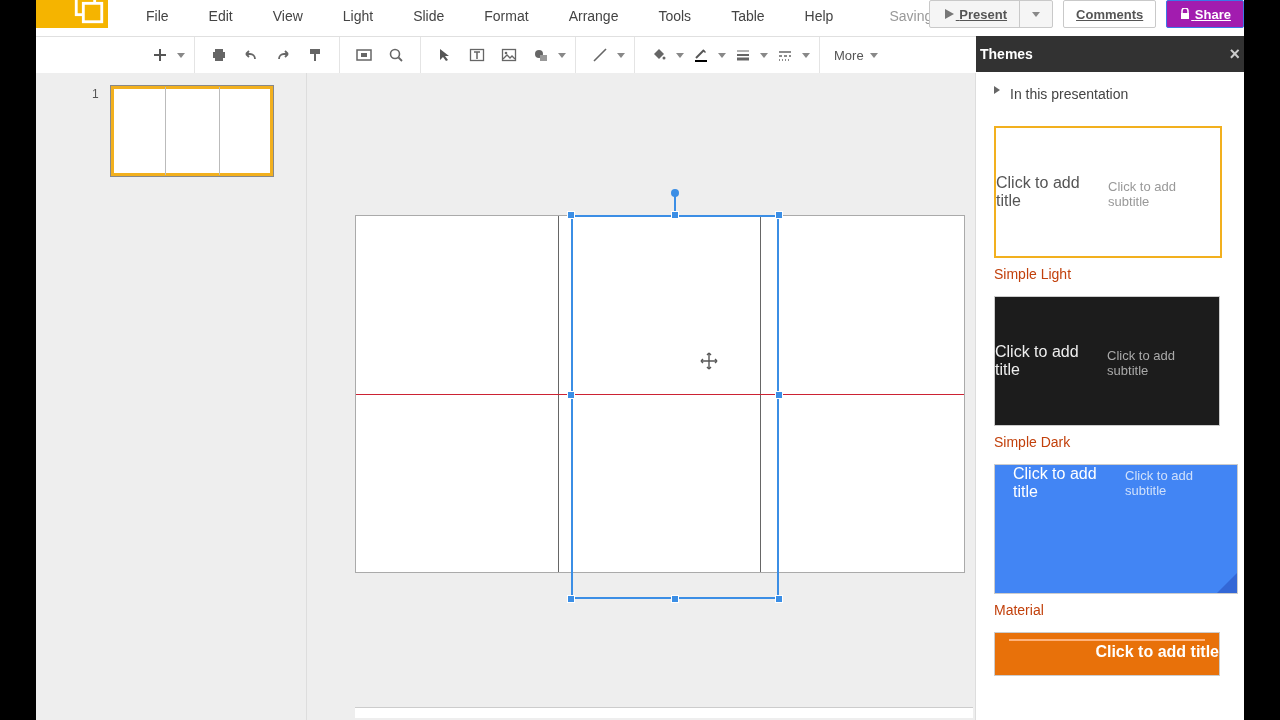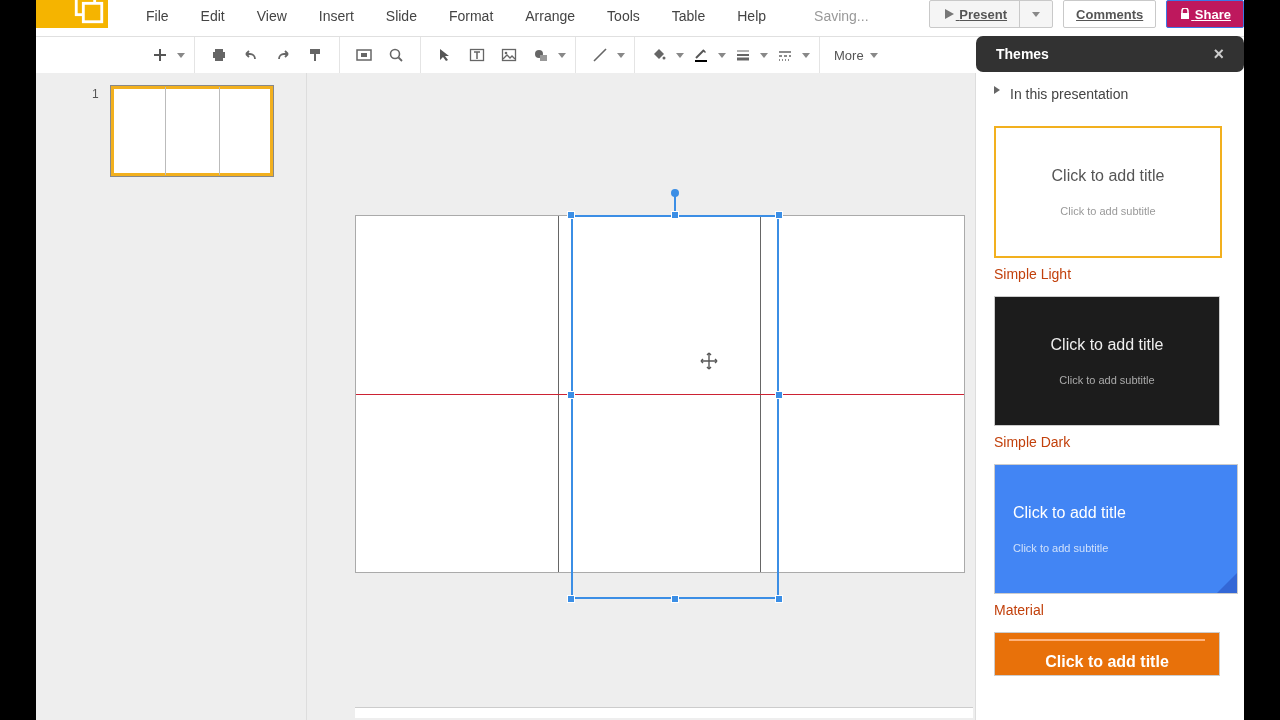--- a/index.html
+++ b/index.html
@@ -4,29 +4,29 @@
 <style>
   html,body{margin:0;padding:0;height:100%;font-family:Arial,Helvetica,sans-serif;background:#000;}
   #app{position:relative;width:1280px;height:720px;margin:0 auto;background:#000;overflow:hidden;}
 
   
   #chrome{position:absolute;left:36px;top:0;right:36px;height:720px;background:#fff;}
   
   .logo{position:absolute;left:0;top:0;width:72px;height:28px;background:#f5b400;}
   .logo svg{position:absolute;left:36px;top:-8px;}
 
-  .menubar{position:absolute;left:98px;top:0;height:32px;display:flex;align-items:center;gap:8px;color:#444;font-size:14px;}
+  .menubar{position:absolute;left:98px;top:0;height:32px;display:flex;align-items:center;gap:16px;color:#444;font-size:14px;}
   .menubar span{padding:0 12px;cursor:pointer;}
   .saving{color:#999;}
 
   .topright{position:absolute;right:0;top:0;height:26px;display:flex;gap:10px;align-items:flex-start;}
   .btn{display:flex;align-items:center;height:26px;border:1px solid #c9c9c9;background:#f5f5f5;font-size:13px;font-weight:bold;color:#555;border-radius:2px;text-decoration:underline;}
   .btn .seg{padding:0 12px;display:flex;align-items:center;height:100%;}
   .btn .split{border-left:1px solid #c9c9c9;}
-  .btn.blue{background:#be185d;border-color:#3b78e7;color:#fff;}
+  .btn.blue{background:#a21caf;border-color:#3b78e7;color:#fff;}
   .btn.plain{background:#fff;}
   .tri{width:0;height:0;border-left:4px solid transparent;border-right:4px solid transparent;border-top:5px solid #888;display:inline-block;}
 
   
   .toolbar{position:absolute;left:0;top:36px;right:0;height:36px;border-top:1px solid #e0e0e0;border-bottom:1px solid #e0e0e0;display:flex;align-items:center;padding-left:100px;gap:0;color:#555;}
   .tb-group{display:flex;align-items:center;height:100%;padding:0 8px;border-right:1px solid #e4e4e4;}
   .tb-group:last-of-type{border-right:none;}
   .tb-btn{width:24px;height:24px;margin:0 4px;display:flex;align-items:center;justify-content:center;cursor:pointer;border-radius:2px;}
   .tb-btn svg{display:block;}
   .tb-drop{width:10px;display:flex;justify-content:center;}
@@ -50,28 +50,28 @@
   .sel{position:absolute;border:2px solid #3b8ee5;box-sizing:border-box;}
   .handle{position:absolute;width:8px;height:8px;background:#3b8ee5;border:1px solid #fff;box-sizing:border-box;}
   .rot{position:absolute;width:8px;height:8px;background:#3b8ee5;border-radius:50%;}
   .rotline{position:absolute;width:2px;background:#3b8ee5;}
   .movecur{position:absolute;font-size:16px;color:#555;}
 
   .bottomstrip{position:absolute;left:48px;bottom:2px;right:2px;height:10px;background:#fff;border-top:1px solid #ccc;}
 
   
   .themes{width:268px;background:#fff;border-left:1px solid #ddd;display:flex;flex-direction:column;}
-  .themes-hd{background:#323232;color:#fff;height:36px;margin-top:-37px;display:flex;align-items:center;padding:0 20px;font-size:14px;font-weight:bold;justify-content:space-between;border-radius:7px;}
+  .themes-hd{background:#323232;color:#fff;height:36px;margin-top:-37px;display:flex;align-items:center;padding:0 4px;font-size:14px;font-weight:bold;justify-content:space-between;}
   .themes-sub{padding:14px 18px 6px;font-size:14px;color:#444;display:flex;align-items:flex-start;gap:8px;}
   .themes-list{padding:4px 18px 0;overflow:hidden;}
   .theme{margin:14px 0 6px;}
-  .theme .prev{width:224px;height:128px;border:1px solid #ccc;display:flex;flex-direction:column;align-items:center;justify-content:center;position:relative;}
+  .theme .prev{width:224px;height:128px;border:1px solid #ccc;display:flex;align-items:center;justify-content:center;position:relative;}
   .theme .prev.sel2{border:2px solid #f2b01e;}
   .theme .title{font-size:16px;color:#555;}
-  .theme .sub{font-size:11px;color:#999;margin-top:20px;}
+  .theme .sub{font-size:13px;color:#999;margin-top:3px;}
   .theme.dark .prev{background:#1c1c1c;}
   .theme.dark .title{color:#eee;}
   .theme.dark .sub{color:#aaa;}
   .theme.mat .prev{background:#4285f4;align-items:flex-start;padding-left:18px;justify-content:center;}
   .theme.mat .title{color:#fff;}
   .theme.mat .sub{color:#cfe0fb;}
   .theme.mat .fold{position:absolute;right:0;bottom:0;width:0;height:0;border-left:20px solid transparent;border-bottom:20px solid #3367d6;}
   .theme.orange .prev{background:#e8710a;height:38px;overflow:hidden;align-items:center;justify-content:flex-end;padding-bottom:4px;}
   .theme.orange .title{color:#fff;font-weight:bold;}
   .theme.orange .bar{position:absolute;top:6px;left:14px;right:14px;height:2px;background:#ffb27a;}
@@ -89,21 +89,21 @@
     <svg width="34" height="34" viewBox="0 0 24 24">
           <rect x="3" y="3" width="13" height="13" fill="none" stroke="#fff" stroke-width="2"></rect>
           <rect x="8" y="8" width="13" height="13" fill="#f5b400" stroke="#fff" stroke-width="2"></rect>
         </svg>
   </div>
 
   <div class="menubar">
     <span>File</span>
     <span>Edit</span>
     <span>View</span>
-    <span>Insert</span>
+    <span>Light</span>
     <span>Slide</span>
     <span>Format</span>
     <span>Arrange</span>
     <span>Tools</span>
     <span>Table</span>
     <span>Help</span>
     <span class="saving" style="margin-left:16px">Saving...</span>
   </div>
 
   <div class="topright">

